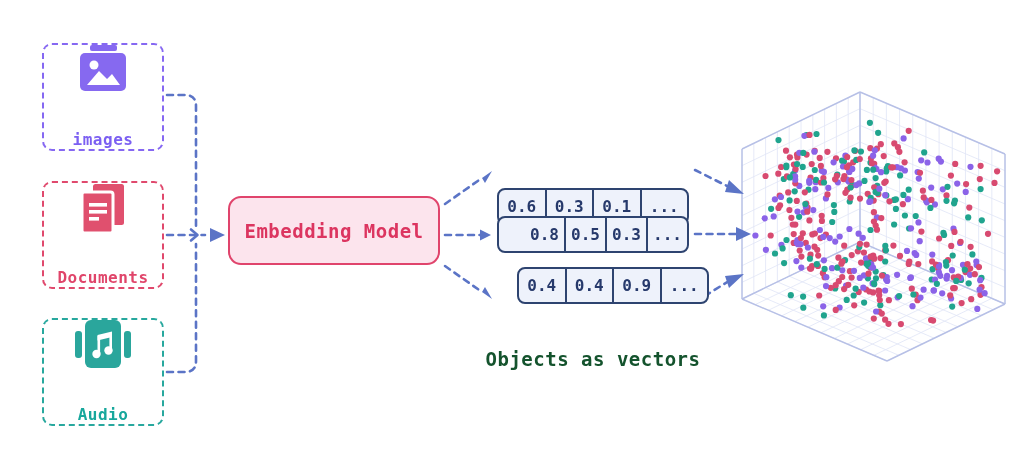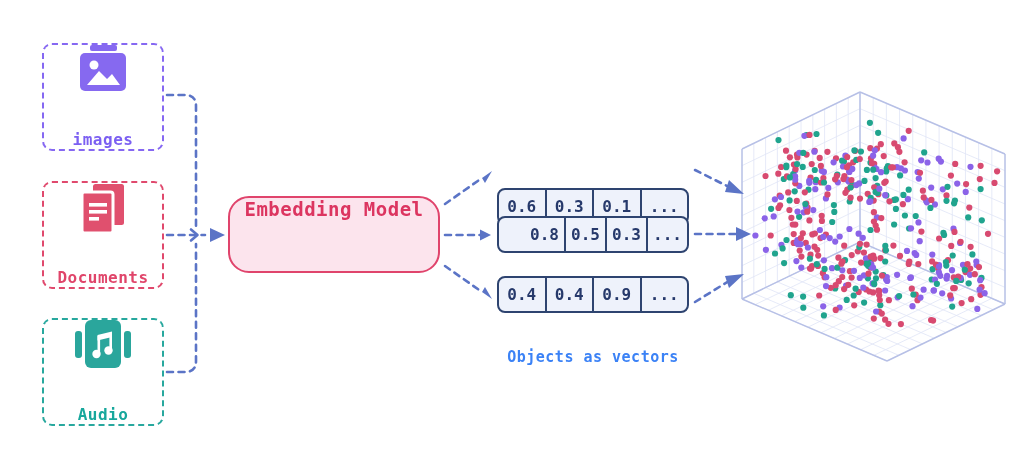--- a/index.html
+++ b/index.html
@@ -11,34 +11,34 @@
          display:flex;flex-direction:column;align-items:center;justify-content:space-between;gap:18px;
          box-sizing:border-box;background:#ffffff;}
   .inbox .lbl{font-size:16px;font-weight:bold;letter-spacing:0.5px;}
   .b-purple{border:2.2px dashed #8668f2;top:43px;}
   .b-purple .lbl{color:#7b5ff2;}
   .b-red{border:2.2px dashed #e0496d;top:181px;}
   .b-red .lbl{color:#e0456a;}
   .b-teal{border:2.2px dashed #28a89e;top:318px;}
   .b-teal .lbl{color:#17a79c;}
 
-  .model-box{position:absolute;left:228px;top:196px;width:212px;height:77px;
-             border:2.2px solid #e0446c;border-radius:21px;background:#fce4ed;
-             display:flex;justify-content:center;box-sizing:border-box;}
+  .model-box{position:absolute;left:228px;top:196px;width:212px;height:69px;
+             border:2.2px solid #e0446c;border-radius:13px;background:#fce4ed;
+             display:flex;align-items:center;justify-content:center;box-sizing:border-box;}
   .model-box .lbl{font-size:19px;font-weight:bold;color:#dc3560;letter-spacing:0.5px;}
 
   .vrow{position:absolute;left:497px;width:192px;height:37px;border:2px solid #2e4470;
         border-radius:8px;background:#eef2fb;display:flex;box-sizing:border-box;overflow:hidden;}
   .vcell{flex:1;display:flex;align-items:center;justify-content:center;
          font-size:16px;font-weight:bold;color:#26396b;border-right:2px solid #2e4470;}
   .vcell:last-child{border-right:none;}
-  .row0{top:149px;margin-top:39px;} .row1{top:216px;padding-left:26px;} .row2{top:276px;}
+  .row0{top:149px;margin-top:39px;} .row1{top:216px;padding-left:26px;} .row2{top:267px;margin-left:20px;}
 
   .caption{position:absolute;left:477px;top:348px;width:232px;text-align:center;
-           font-size:15px;font-weight:bold;color:#3b82f6;letter-spacing:0.5px;}
+           font-size:19px;font-weight:bold;color:#14532d;letter-spacing:0.5px;}
 </style>
 </head>
 <body>
 
 <div class="canvas">
 
   <svg id="layer-svg" viewBox="0 0 1024 468">
 
     <g id="cube">
         <line x1="860" y1="92" x2="860" y2="242" stroke="#e0e4f6" stroke-width="0.8"></line>

